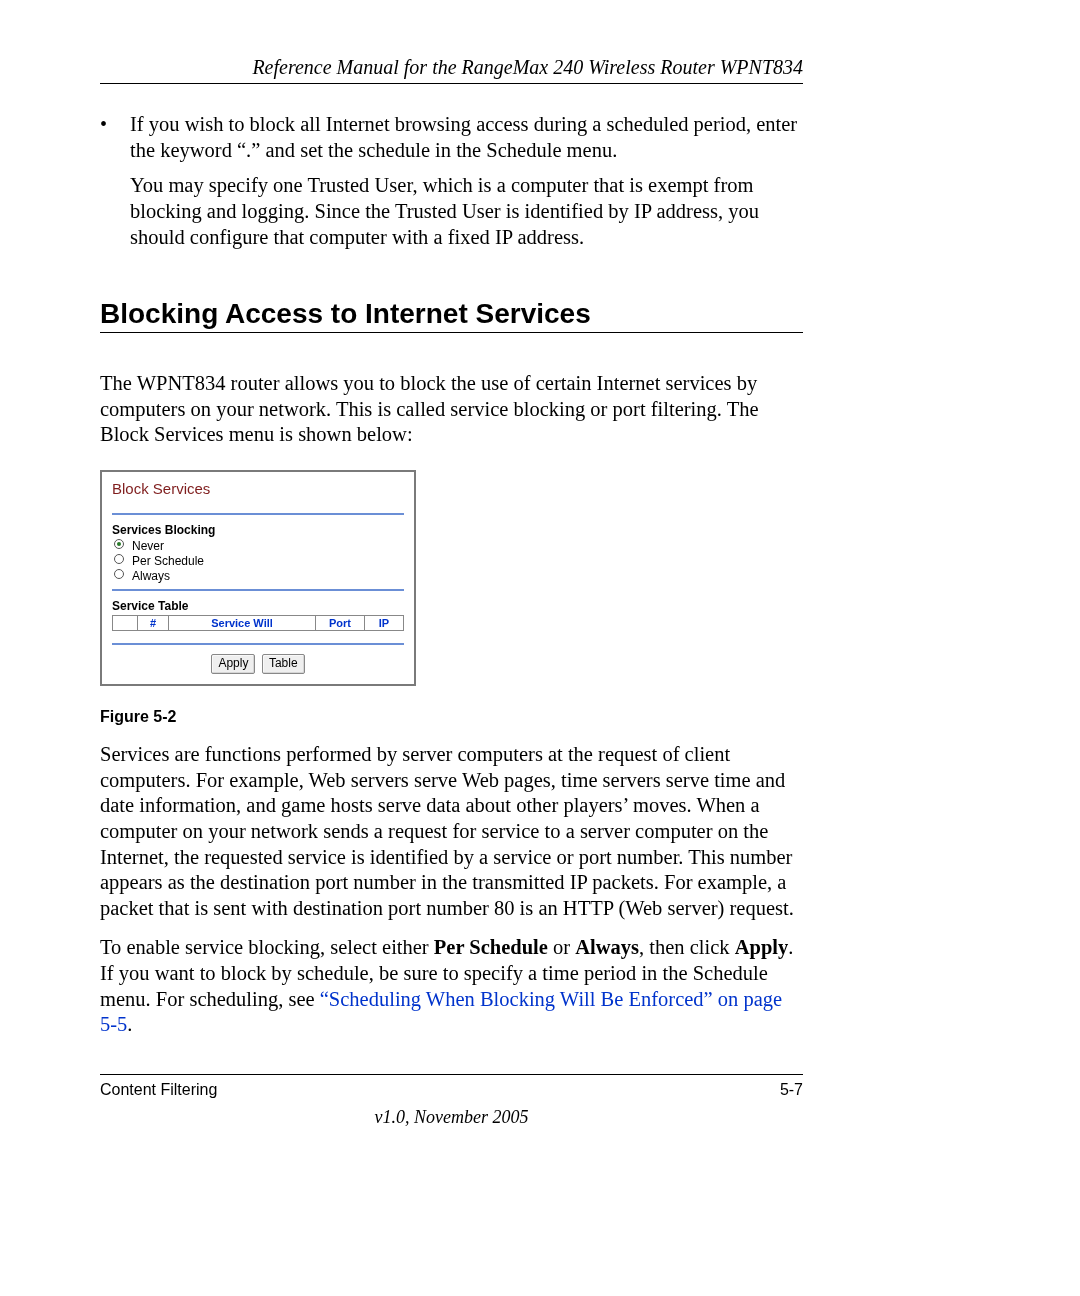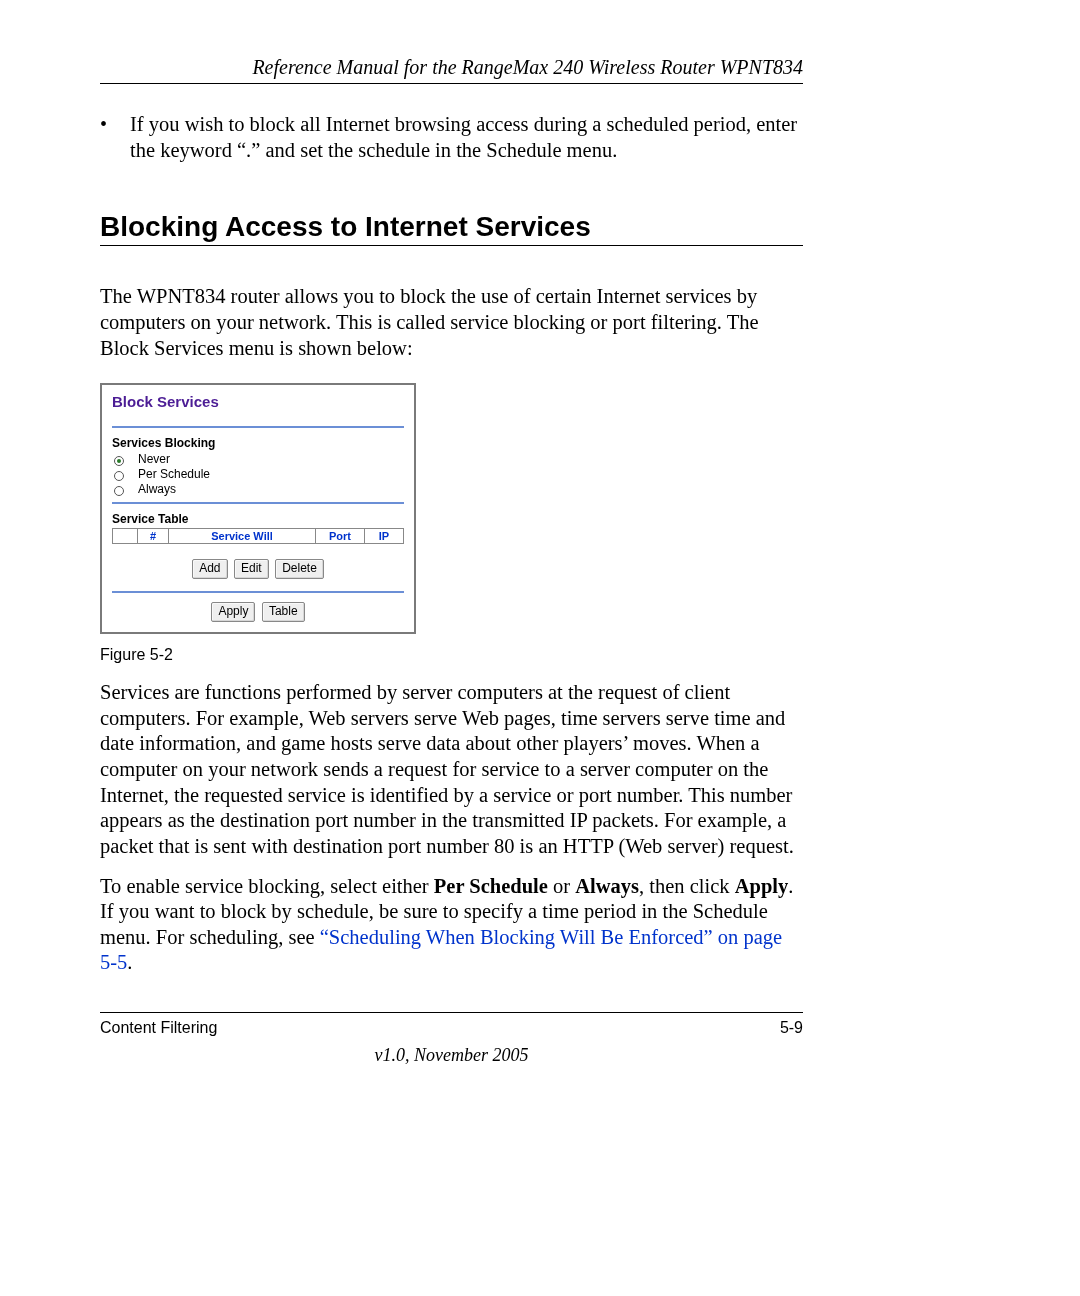--- a/index.html
+++ b/index.html
@@ -74,40 +74,40 @@
   }
   .screenshot {
     border: 2px solid #7a7a7a;
     width: 316px;
     background: #fff;
     font-family: Arial, Helvetica, sans-serif;
     padding: 8px 10px 10px 10px;
     box-sizing: border-box;
   }
   .ss-title {
-    color: #4c1d95;
-    font-weight: bold;
+    color: #7f1d1d;
+    font-weight: normal;
     font-size: 15px;
     margin-bottom: 16px;
   }
   .ss-hr {
     border: none;
     border-top: 2px solid #6b8fd6;
     margin: 6px 0 8px 0;
   }
   .ss-sub {
     font-weight: bold;
     font-size: 12px;
     margin-bottom: 2px;
   }
   .ss-radio-row {
     font-size: 12px;
     display: flex;
-    align-items: flex-end;
-    gap: 14px;
+    align-items: flex-start;
+    gap: 8px;
     margin: 1px 0 1px 2px;
   }
   .radio {
     width: 10px;
     height: 10px;
     border: 1px solid #555;
     border-radius: 50%;
     display: inline-flex;
     align-items: center;
     justify-content: center;
@@ -148,23 +148,23 @@
     border-radius: 2px;
     padding: 0 6px;
     height: 18px;
     line-height: 16px;
     display: inline-block;
     margin: 0 1px;
     box-shadow: inset -1px -1px 0 rgba(0,0,0,0.1), inset 1px 1px 0 rgba(255,255,255,0.6);
   }
   .fig-caption {
     font-family: Arial, Helvetica, sans-serif;
-    font-weight: normal;
+    font-weight: bold;
     font-size: 16px;
-    margin-top: 12px;
+    margin-top: 22px;
   }
   .link {
     color: #0033cc;
   }
   .footer {
     margin-top: 36px;
   }
   .footer-row {
     display: flex;
     justify-content: space-between;
@@ -187,20 +187,21 @@
 
   <div class="header-title">Reference Manual for the RangeMax 240 Wireless Router WPNT834</div>
   <hr class="header-rule">
 
   <div class="bullet">
     <div class="dot">•</div>
     <div class="txt">If you wish to block all Internet browsing access during a scheduled period, enter the keyword “.” and set the schedule in the Schedule menu.</div>
   </div>
 
 
+  <div class="para indent">You may specify one Trusted User, which is a computer that is exempt from blocking and logging. Since the Trusted User is identified by IP address, you should configure that computer with a fixed IP address.</div>
 
   <div class="h2">Blocking Access to Internet Services</div>
   <hr class="section-rule">
 
   <div class="body-text" style="margin-top:38px">The WPNT834 router allows you to block the use of certain Internet services by computers on your network. This is called service blocking or port filtering. The Block Services menu is shown below:</div>
 
   <div class="figure-wrap">
     <div class="screenshot">
       <div class="ss-title">Block Services</div>
 
@@ -228,25 +229,20 @@
             <tr>
           <th style="width:16px"></th>
           <th style="width:22px">#</th>
           <th>Service Will</th>
           <th style="width:40px">Port</th>
           <th style="width:30px">IP</th>
         </tr>
       </tbody>
         </table>
 
-      <div class="ss-btnrow">
-        <span class="ss-btn">Add</span>
-        <span class="ss-btn">Edit</span>
-        <span class="ss-btn">Delete</span>
-      </div>
 
       <hr class="ss-hr" style="margin-top:12px">
 
       <div class="ss-btnrow" style="margin-top:6px">
         <span class="ss-btn">Apply</span>
         <span class="ss-btn">Table</span>
       </div>
     </div>
 
     <div class="fig-caption">Figure 5-2</div>
@@ -255,18 +251,18 @@
   <div class="para" style="margin-top:16px">Services are functions performed by server computers at the request of client computers. For example, Web servers serve Web pages, time servers serve time and date information, and game hosts serve data about other players’ moves. When a computer on your network sends a request for service to a server computer on the Internet, the requested service is identified by a service or port number. This number appears as the destination port number in the transmitted IP packets. For example, a packet that is sent with destination port number 80 is an HTTP (Web server) request.</div>
 
   <div class="para" style="margin-top:14px">
     <span>To enable service blocking, select either </span><span class="bold">Per Schedule</span><span> or </span><span class="bold">Always</span><span>, then click </span><span class="bold">Apply</span><span>. If you want to block by schedule, be sure to specify a time period in the Schedule menu. For scheduling, see </span><span class="link">“Scheduling When Blocking Will Be Enforced” on page 5-5</span><span>.</span>
   </div>
 
   <div class="footer">
     <hr class="footer-rule">
     <div class="footer-row">
       <span>Content Filtering</span>
-      <span>5-9</span>
+      <span>5-7</span>
     </div>
     <div class="footer-version">v1.0, November 2005</div>
   </div>
 
 </div>
 
 </body></html>

